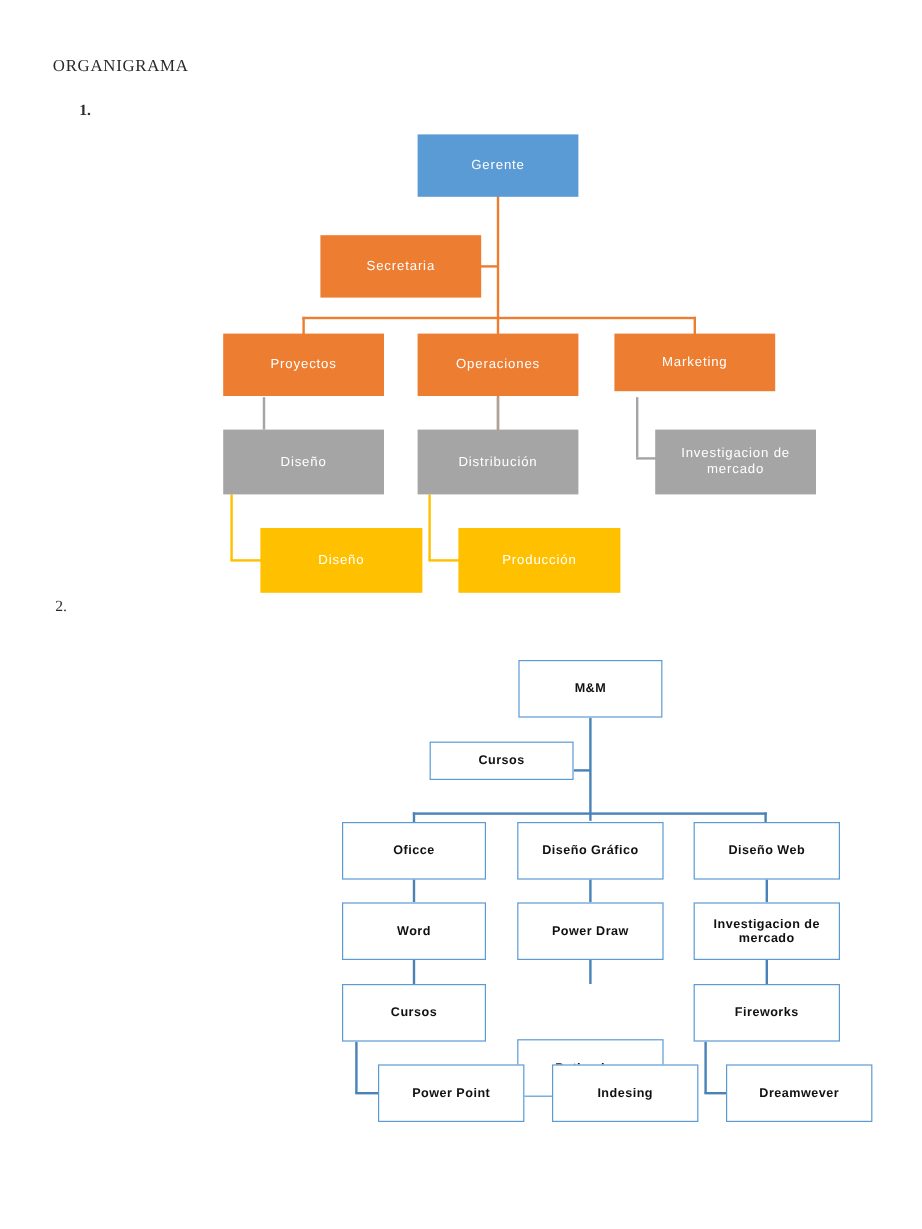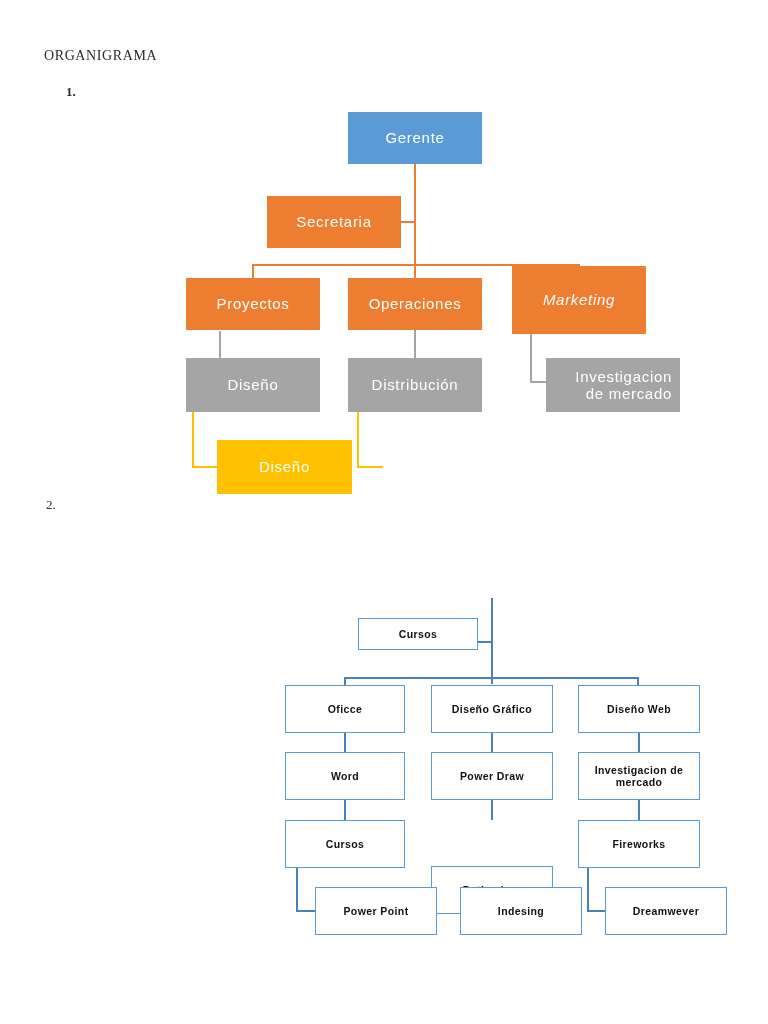--- a/index.html
+++ b/index.html
@@ -27,24 +27,23 @@
   .node{
     position:absolute;
     display:flex;align-items:center;justify-content:center;
     text-align:center;
     box-sizing:border-box;
     line-height:1.15;
   }
   
   .d1 .node{
     color:#ffffff;
-    font-size:15px;
+    font-size:11px;
     letter-spacing:.7px;
     font-weight:400;
-    text-align:right;
   }
   .fill-blue{background:#5B9BD5;}
   .fill-orange{background:#ED7D31;}
   .fill-gray{background:#A5A5A5;}
   .fill-yellow{background:#FFC000;}
 
   
   .d2 .node{
     background:#ffffff;
     border:1.5px solid #5B9BD5;
@@ -91,27 +90,28 @@
     <div class="conn c-yellow" style="left:192px;top:466px;width:26px;height:2px;"></div>
     <div class="conn c-yellow" style="left:357px;top:412px;width:2px;height:55px;"></div>
     <div class="conn c-yellow" style="left:357px;top:466px;width:26px;height:2px;"></div>
 
     <div class="node fill-blue" style="left:348px;top:112px;width:134px;height:52px;">Gerente</div>
 
     <div class="node fill-orange" style="left:267px;top:196px;width:134px;height:52px;">Secretaria</div>
 
     <div class="node fill-orange" style="left:186px;top:278px;width:134px;height:52px;">Proyectos</div>
     <div class="node fill-orange" style="left:348px;top:278px;width:134px;height:52px;">Operaciones</div>
-    <div class="node fill-orange" style="left:512px;top:266px;width:134px;height:68px;font-style:italic;">Marketing</div>
+    <div class="node fill-orange" style="left:512px;top:278px;width:134px;height:48px;">Marketing</div>
 
     <div class="node fill-gray" style="left:186px;top:358px;width:134px;height:54px;">Diseño</div>
     <div class="node fill-gray" style="left:348px;top:358px;width:134px;height:54px;">Distribución</div>
     <div class="node fill-gray" style="left:546px;top:358px;width:134px;height:54px;padding:0 8px;">Investigacion de mercado</div>
 
     <div class="node fill-yellow" style="left:217px;top:440px;width:135px;height:54px;">Diseño</div>
+    <div class="node fill-yellow" style="left:382px;top:440px;width:135px;height:54px;">Producción</div>
   </div>
 
   <div class="list-marker" style="left:46px;top:497px;">2.</div>
 
   <div class="diagram d2">
 
     <div class="conn c-blue" style="left:491px;top:598px;width:2px;height:86px;"></div>
 
     <div class="conn c-blue" style="left:478px;top:641px;width:14px;height:2px;"></div>
 
@@ -127,20 +127,21 @@
     <div class="conn c-blue" style="left:491px;top:800px;width:2px;height:20px;"></div>
     <div class="conn c-blue" style="left:638px;top:800px;width:2px;height:20px;"></div>
 
     <div class="conn c-blue" style="left:296px;top:868px;width:2px;height:43px;"></div>
     <div class="conn c-blue" style="left:296px;top:910px;width:20px;height:2px;"></div>
     <div class="conn c-blue" style="left:441px;top:868px;width:2px;height:43px;"></div>
     <div class="conn c-blue" style="left:441px;top:910px;width:20px;height:2px;"></div>
     <div class="conn c-blue" style="left:587px;top:868px;width:2px;height:43px;"></div>
     <div class="conn c-blue" style="left:587px;top:910px;width:20px;height:2px;"></div>
 
+    <div class="node" style="left:432px;top:550px;width:120px;height:48px;">M&amp;M</div>
     <div class="node" style="left:358px;top:618px;width:120px;height:32px;">Cursos</div>
 
     <div class="node" style="left:285px;top:685px;width:120px;height:48px;">Oficce</div>
     <div class="node" style="left:431px;top:685px;width:122px;height:48px;">Diseño Gráfico</div>
     <div class="node" style="left:578px;top:685px;width:122px;height:48px;">Diseño Web</div>
 
     <div class="node" style="left:285px;top:752px;width:120px;height:48px;">Word</div>
     <div class="node" style="left:431px;top:752px;width:122px;height:48px;">Power Draw</div>
     <div class="node" style="left:578px;top:752px;width:122px;height:48px;padding:0 6px;">Investigacion de mercado</div>
 

